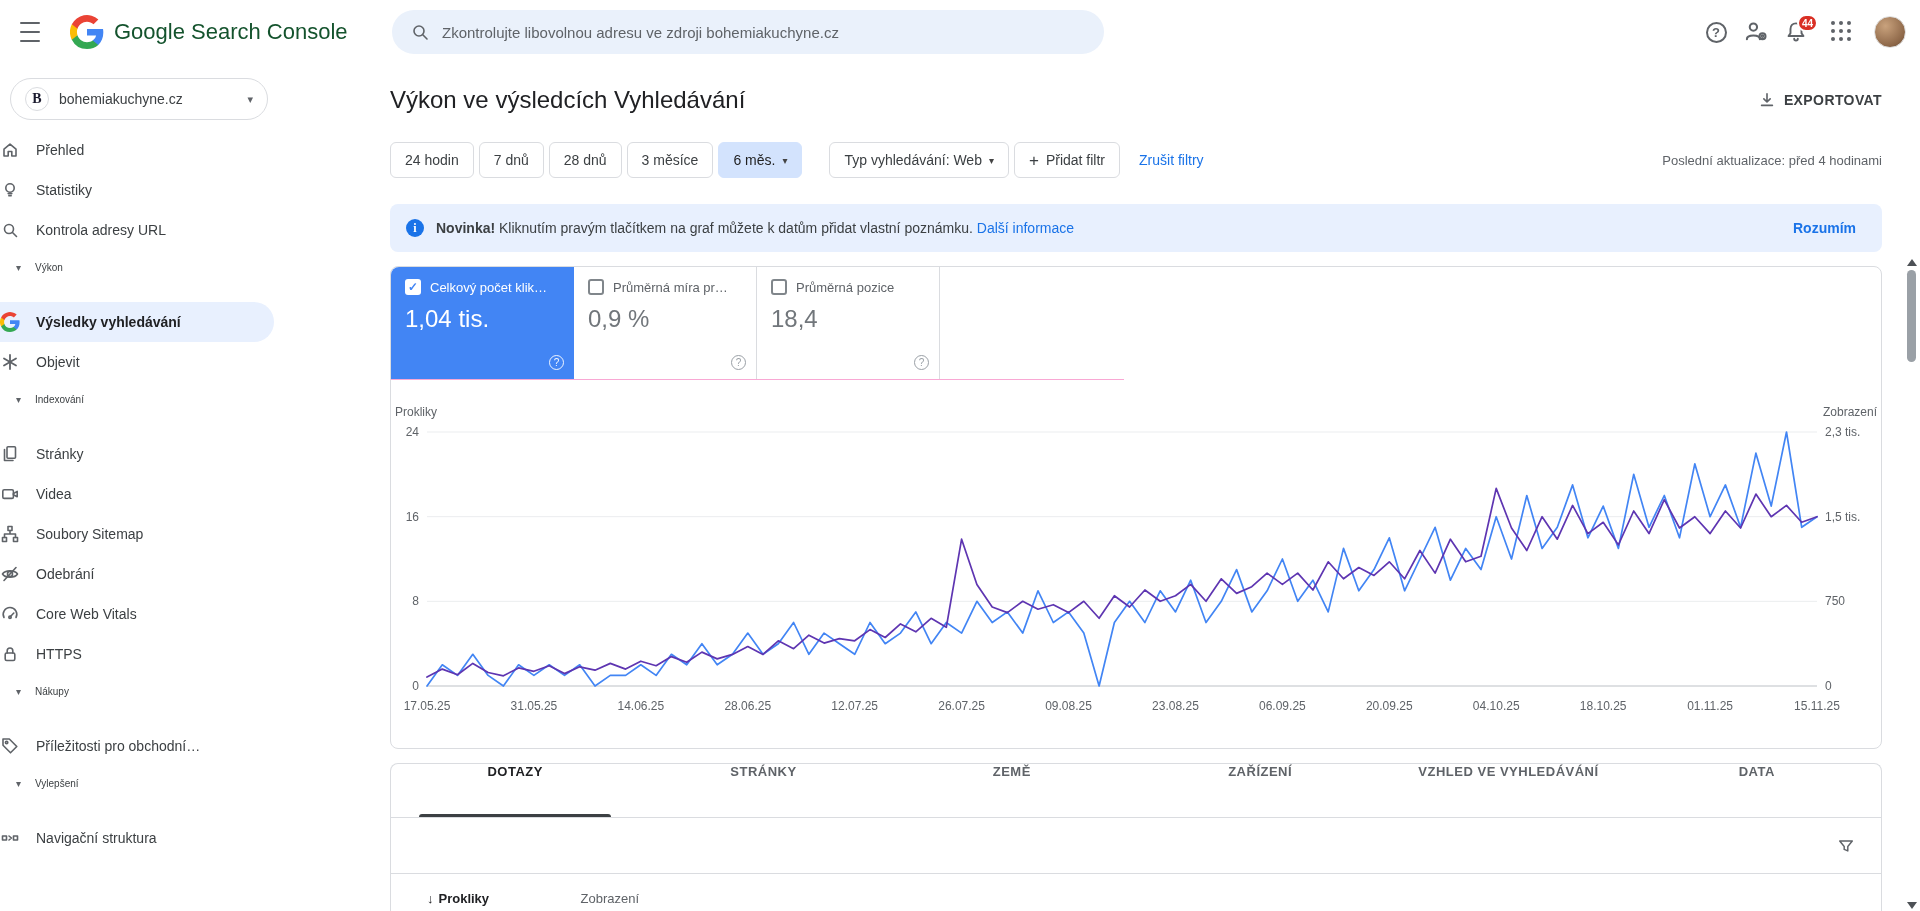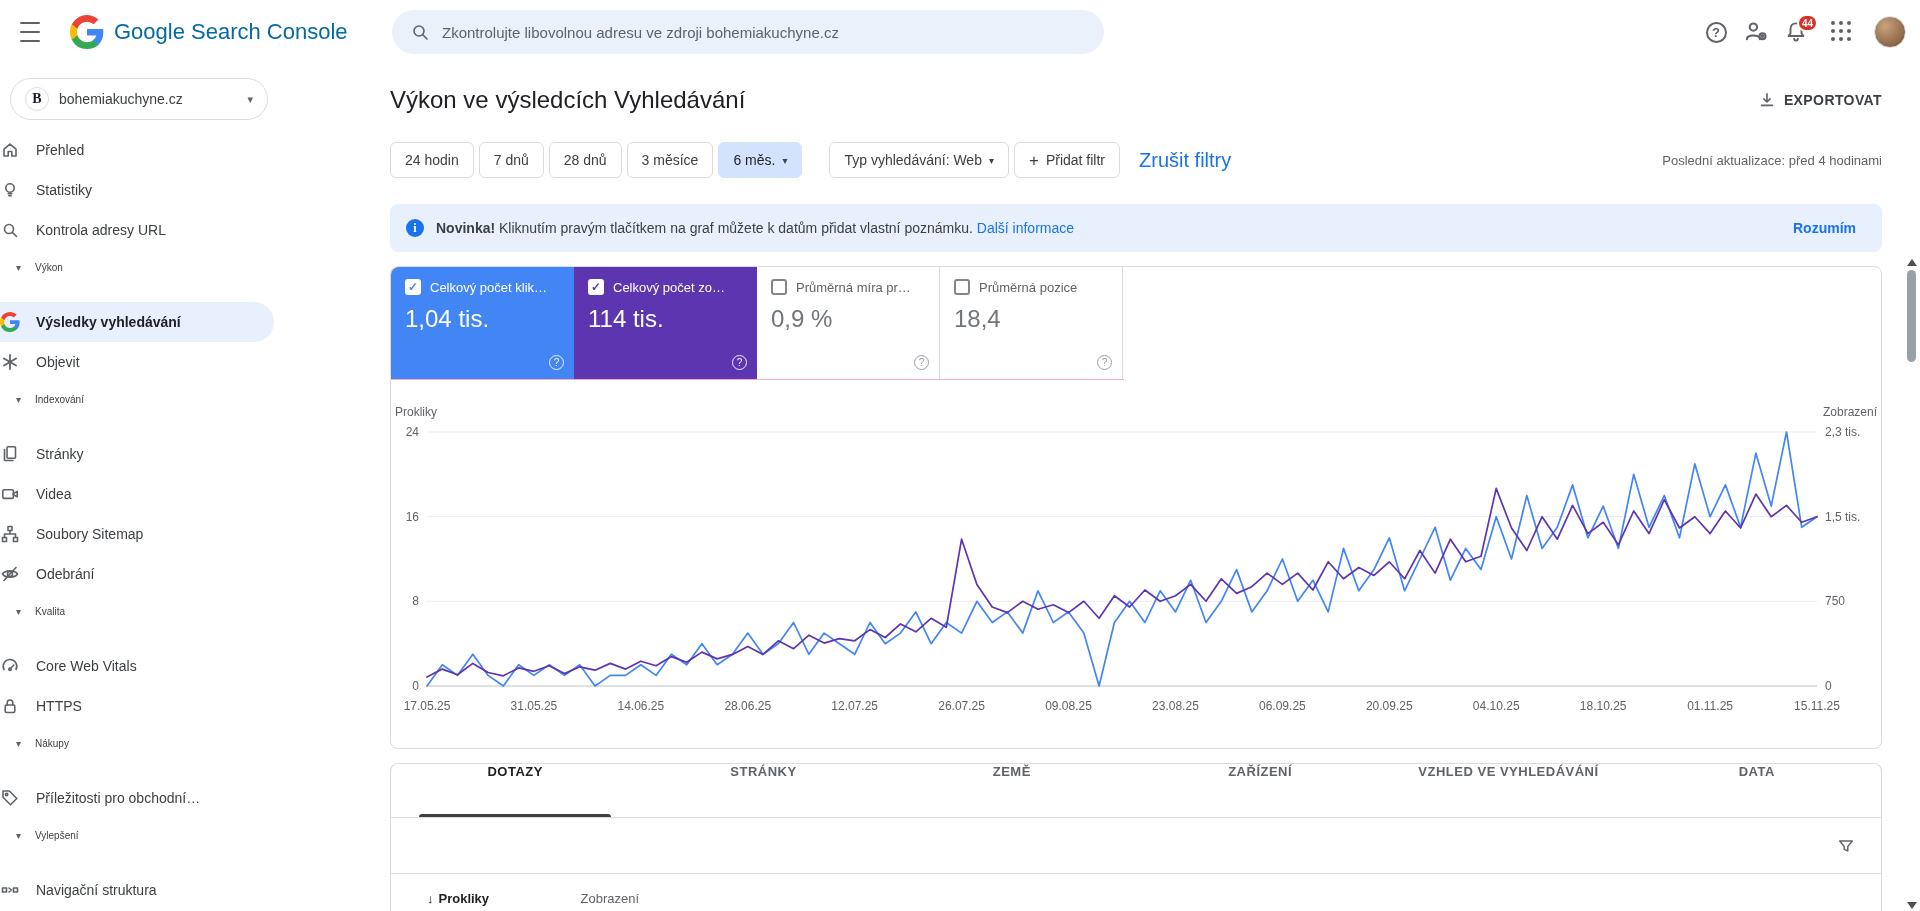--- a/index.html
+++ b/index.html
@@ -4,21 +4,21 @@
 <style>
   * { margin:0; padding:0; box-sizing:border-box; }
   html,body { width:1920px; height:911px; overflow:hidden; background:#fff;
     font-family:"Liberation Sans", sans-serif; color:#202124; }
 
   
   .appbar { position:absolute; top:0; left:0; width:1920px; height:64px; background:#fff; display:flex; align-items:center; z-index:10; }
   .burger { width:28px; height:20px; margin-left:20px; display:flex; flex-direction:column; justify-content:space-between; cursor:pointer; }
   .burger span { display:block; height:2px; width:20px; background:#5f6368; border-radius:1px; }
   .logo-wrap { display:flex; align-items:center; gap:10px; margin-left:22px; cursor:pointer; }
-  .logo-text { font-size:22px; color:#0369a1; white-space:nowrap; }
+  .logo-text { font-size:22px; color:#14532d; white-space:nowrap; }
   .searchbar { position:absolute; left:392px; top:10px; width:712px; height:44px; background:#eaf1fb; border-radius:22px; display:flex; align-items:center; padding:0 18px; gap:12px; }
   .searchbar input { border:none; outline:none; background:transparent; flex:1; font-size:15px; color:#3c4043; font-family:"Liberation Sans",sans-serif; }
   .searchbar input::placeholder { color:#5f6368; opacity:1; }
   .appbar-right { position:absolute; right:14px; top:0; height:64px; display:flex; align-items:center; }
   .abtn { position:relative; width:40px; height:40px; display:flex; align-items:center; justify-content:center; cursor:pointer; }
   .qcircle { width:21px; height:21px; border:2px solid #5f6368; border-radius:50%; color:#5f6368; font-size:13px; font-weight:bold; display:flex; align-items:center; justify-content:center; }
   .qcircle::after { content:"?"; }
   .grid-icon { display:grid; grid-template-columns:repeat(3,6px); grid-template-rows:repeat(3,6px); gap:2px; margin-left:12px; }
   .grid-icon i { width:4px; height:4px; border-radius:50%; background:#5f6368; }
   .avatar { width:32px; height:32px; border-radius:50%; margin-left:18px; cursor:pointer;
@@ -46,21 +46,21 @@
   .export-btn { display:flex; align-items:center; gap:8px; font-size:14px; font-weight:bold; letter-spacing:.4px; color:#3c4043; cursor:pointer; }
 
   .chips-row { margin-top:22px; height:36px; display:flex; align-items:center; }
   .chip { height:36px; display:flex; align-items:center; gap:7px; padding:0 14px; border:1px solid #dadce0; border-radius:6px; font-size:14px; color:#3c4043; cursor:pointer; margin-right:5px; white-space:nowrap; background:#fff; }
   .chip.sel { background:#d3e3fd; border-color:#d3e3fd; color:#1f1f1f; }
   .chip .caret { font-size:10px; color:#444; }
   .chip .caret::after { content:"▾"; }
   .chip .plus { font-size:17px; color:#3c4043; line-height:1; }
   .chip .plus::before { content:"+"; }
   .chip.type { margin-left:22px; }
-  .reset-link { margin-left:14px; color:#1a73e8; font-size:20px; cursor:pointer; white-space:nowrap; }
+  .reset-link { margin-left:14px; color:#1a73e8; font-size:14px; cursor:pointer; white-space:nowrap; }
   .last-update { margin-left:auto; font-size:13px; color:#5f6368; white-space:nowrap; }
 
   .banner { margin-top:26px; height:48px; background:#e8f0fe; border-radius:8px; display:flex; align-items:center; padding:8px 16px; gap:12px; font-size:14px; color:#3c4043; }
   .info-ico { width:18px; height:18px; border-radius:50%; background:#1a73e8; color:#fff; font-size:12px; font-weight:bold; font-family:"Liberation Serif",serif; display:flex; align-items:center; justify-content:center; flex:none; }
   .info-ico::after { content:"i"; }
   .banner b { font-weight:bold; }
   .banner-link { color:#1a73e8; cursor:pointer; }
   .banner-dismiss { margin-left:auto; color:#1a73e8; font-weight:bold; cursor:pointer; padding:8px 10px; }
 
   .card { margin-top:14px; border:1px solid #dadce0; border-radius:8px; background:#fff; }
@@ -249,24 +249,20 @@
   </div>
   <div class="nav-item">
     <svg class="ico" width="20" height="20" viewBox="0 0 20 20">
       <path d="M2.5 10 C5 5.8 15 5.8 17.5 10 C15 14.2 5 14.2 2.5 10 Z"></path>
         <circle cx="10" cy="10" r="2.5"></circle>
         <line x1="4" y1="16.5" x2="16" y2="3.5"></line>
     </svg>
     <span>Odebrání</span>
   </div>
 
-  <div class="nav-header">
-    <span class="chev"></span>
-    <span>Kvalita</span>
-  </div>
   <div class="nav-item">
     <svg class="ico" width="20" height="20" viewBox="0 0 20 20">
       <path d="M4 13.5 A6.8 6.8 0 1 1 16 13.5"></path>
         <line x1="10" y1="13" x2="13.8" y2="9"></line>
         <circle cx="10" cy="13.2" r="1.2"></circle>
     </svg>
     <span>Core Web Vitals</span>
   </div>
   <div class="nav-item">
     <svg class="ico" width="20" height="20" viewBox="0 0 20 20">
@@ -352,28 +348,20 @@
   </div>
 
   <div class="card">
     <div class="tiles">
       <div class="tile blue">
         <div class="tile-top">
           <span class="cb checked"></span>
           <span>Celkový počet klik…</span>
         </div>
         <div class="tile-value">1,04 tis.</div>
-        <span class="tile-help"></span>
-      </div>
-      <div class="tile purple">
-        <div class="tile-top">
-          <span class="cb checked"></span>
-          <span>Celkový počet zo…</span>
-        </div>
-        <div class="tile-value">114 tis.</div>
         <span class="tile-help"></span>
       </div>
       <div class="tile white">
         <div class="tile-top">
           <span class="cb un"></span>
           <span>Průměrná míra pr…</span>
         </div>
         <div class="tile-value">0,9 %</div>
         <span class="tile-help"></span>
       </div>

